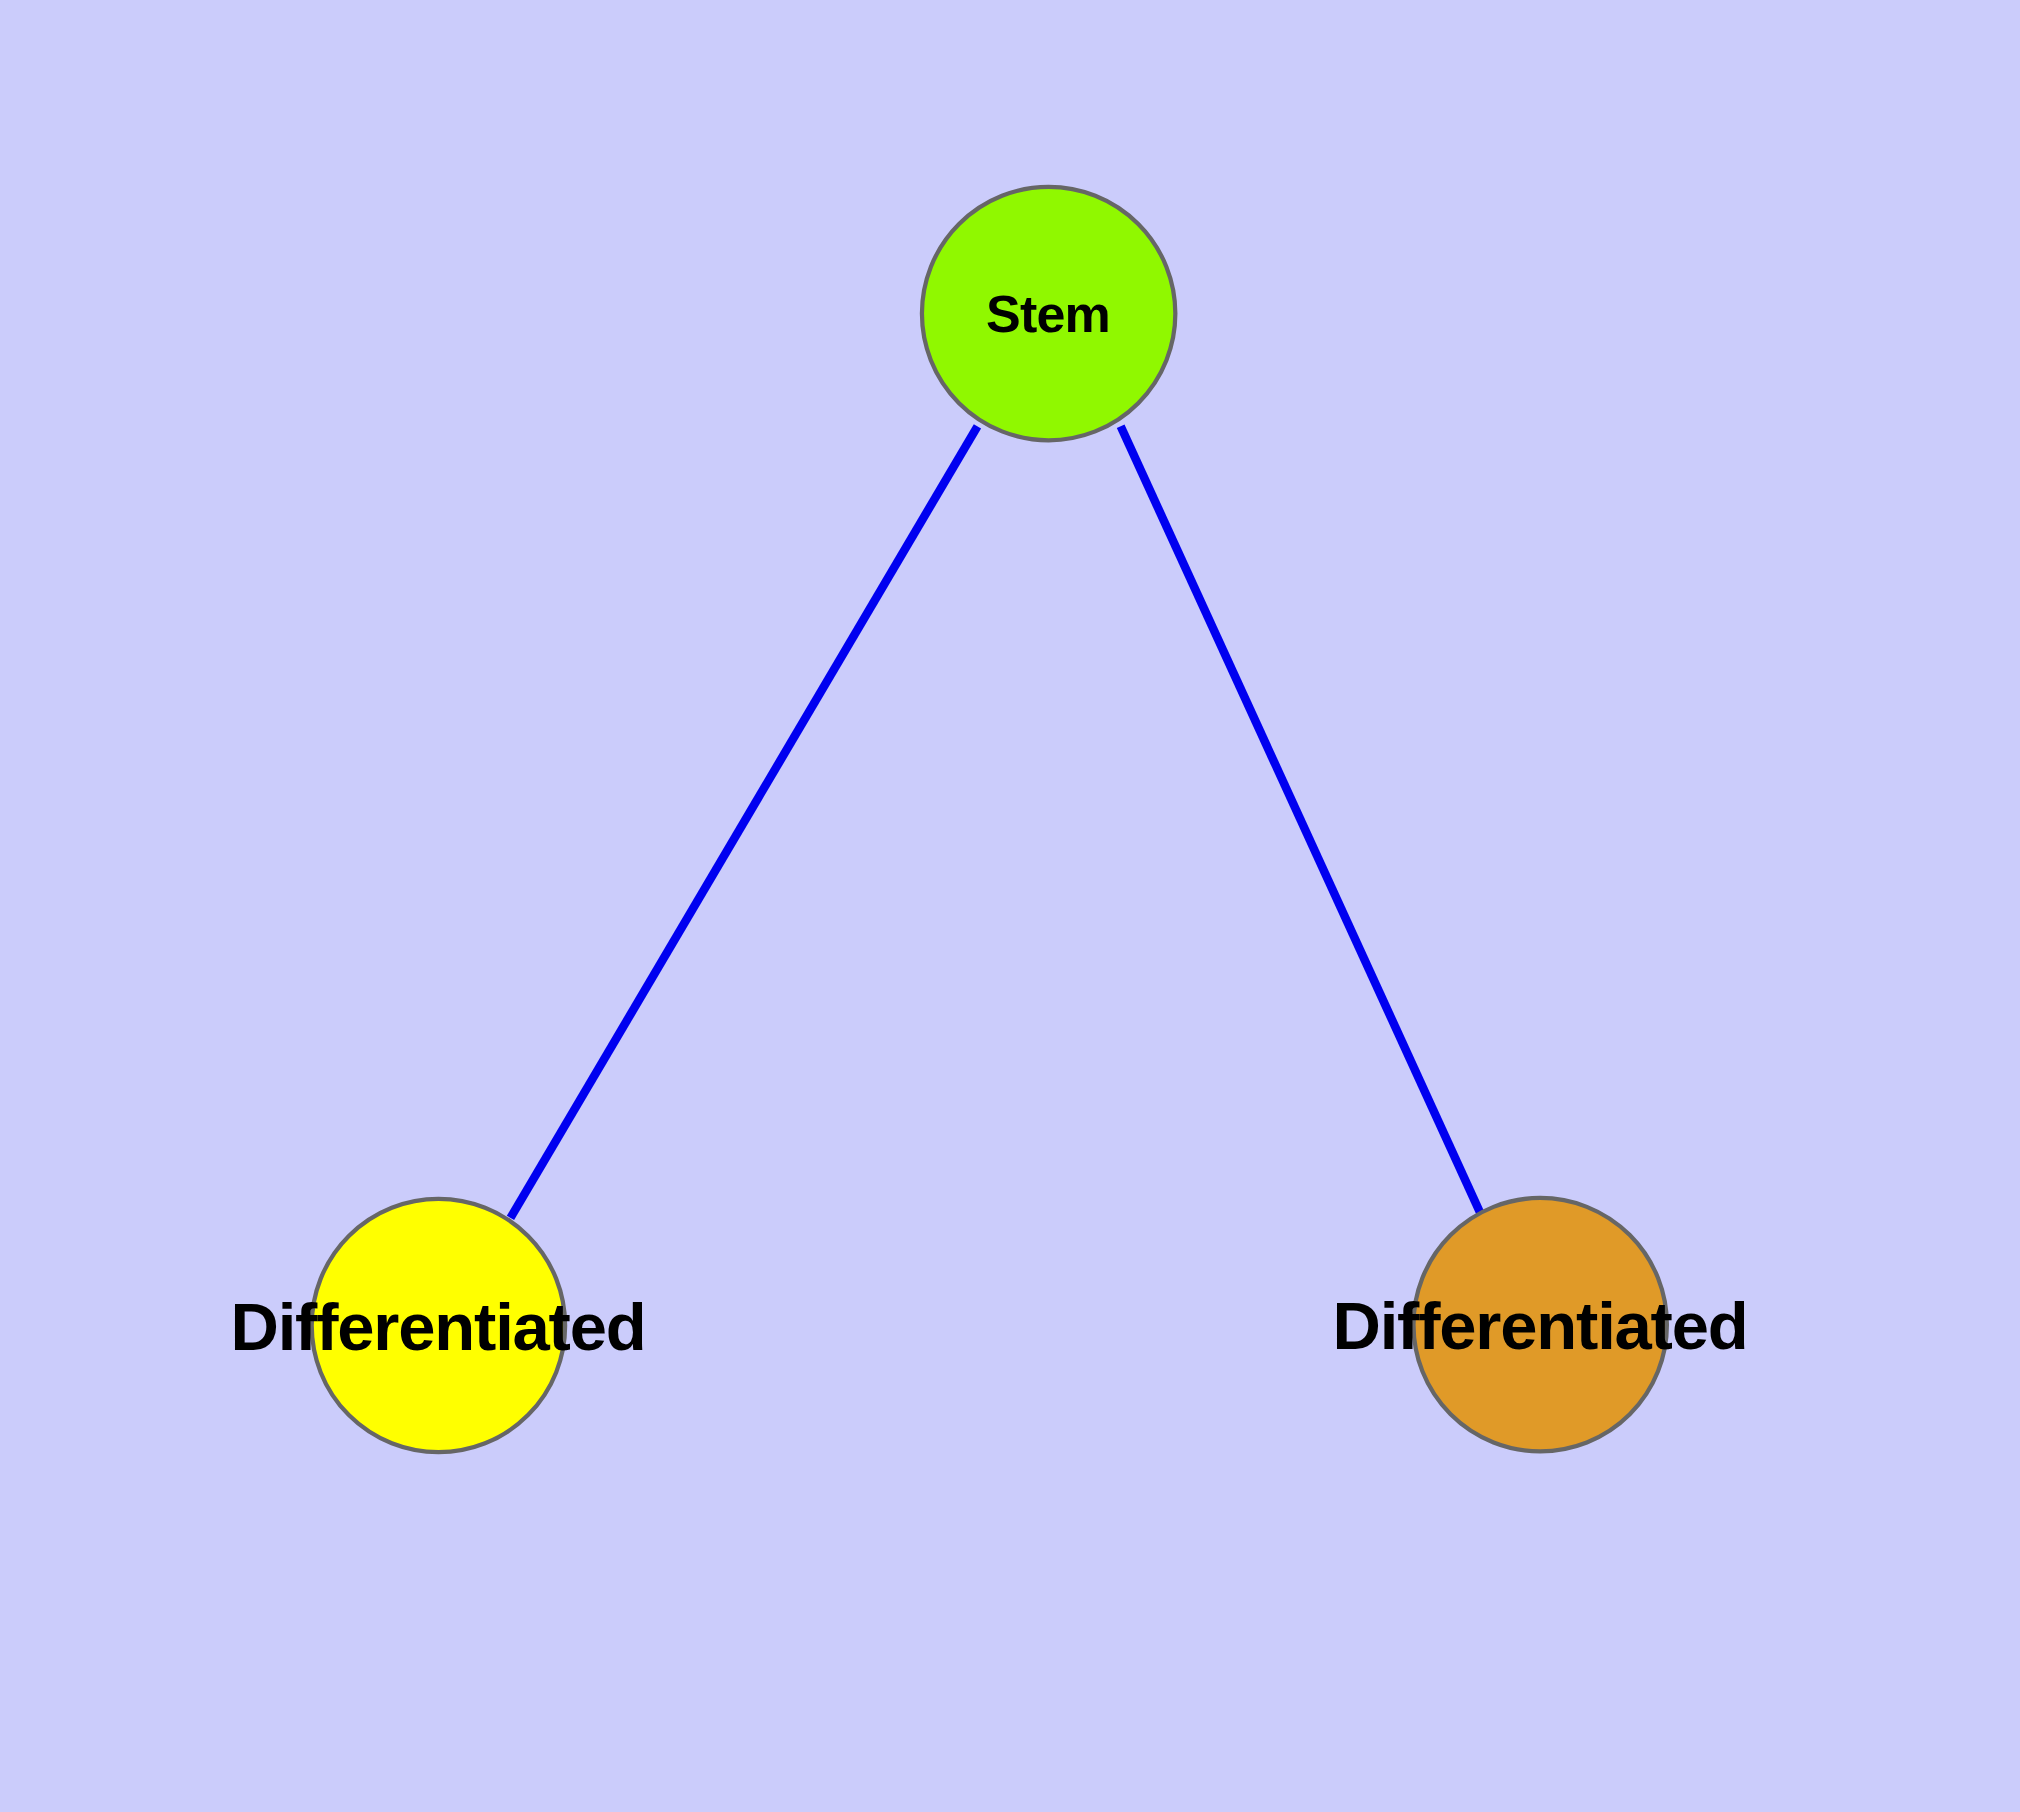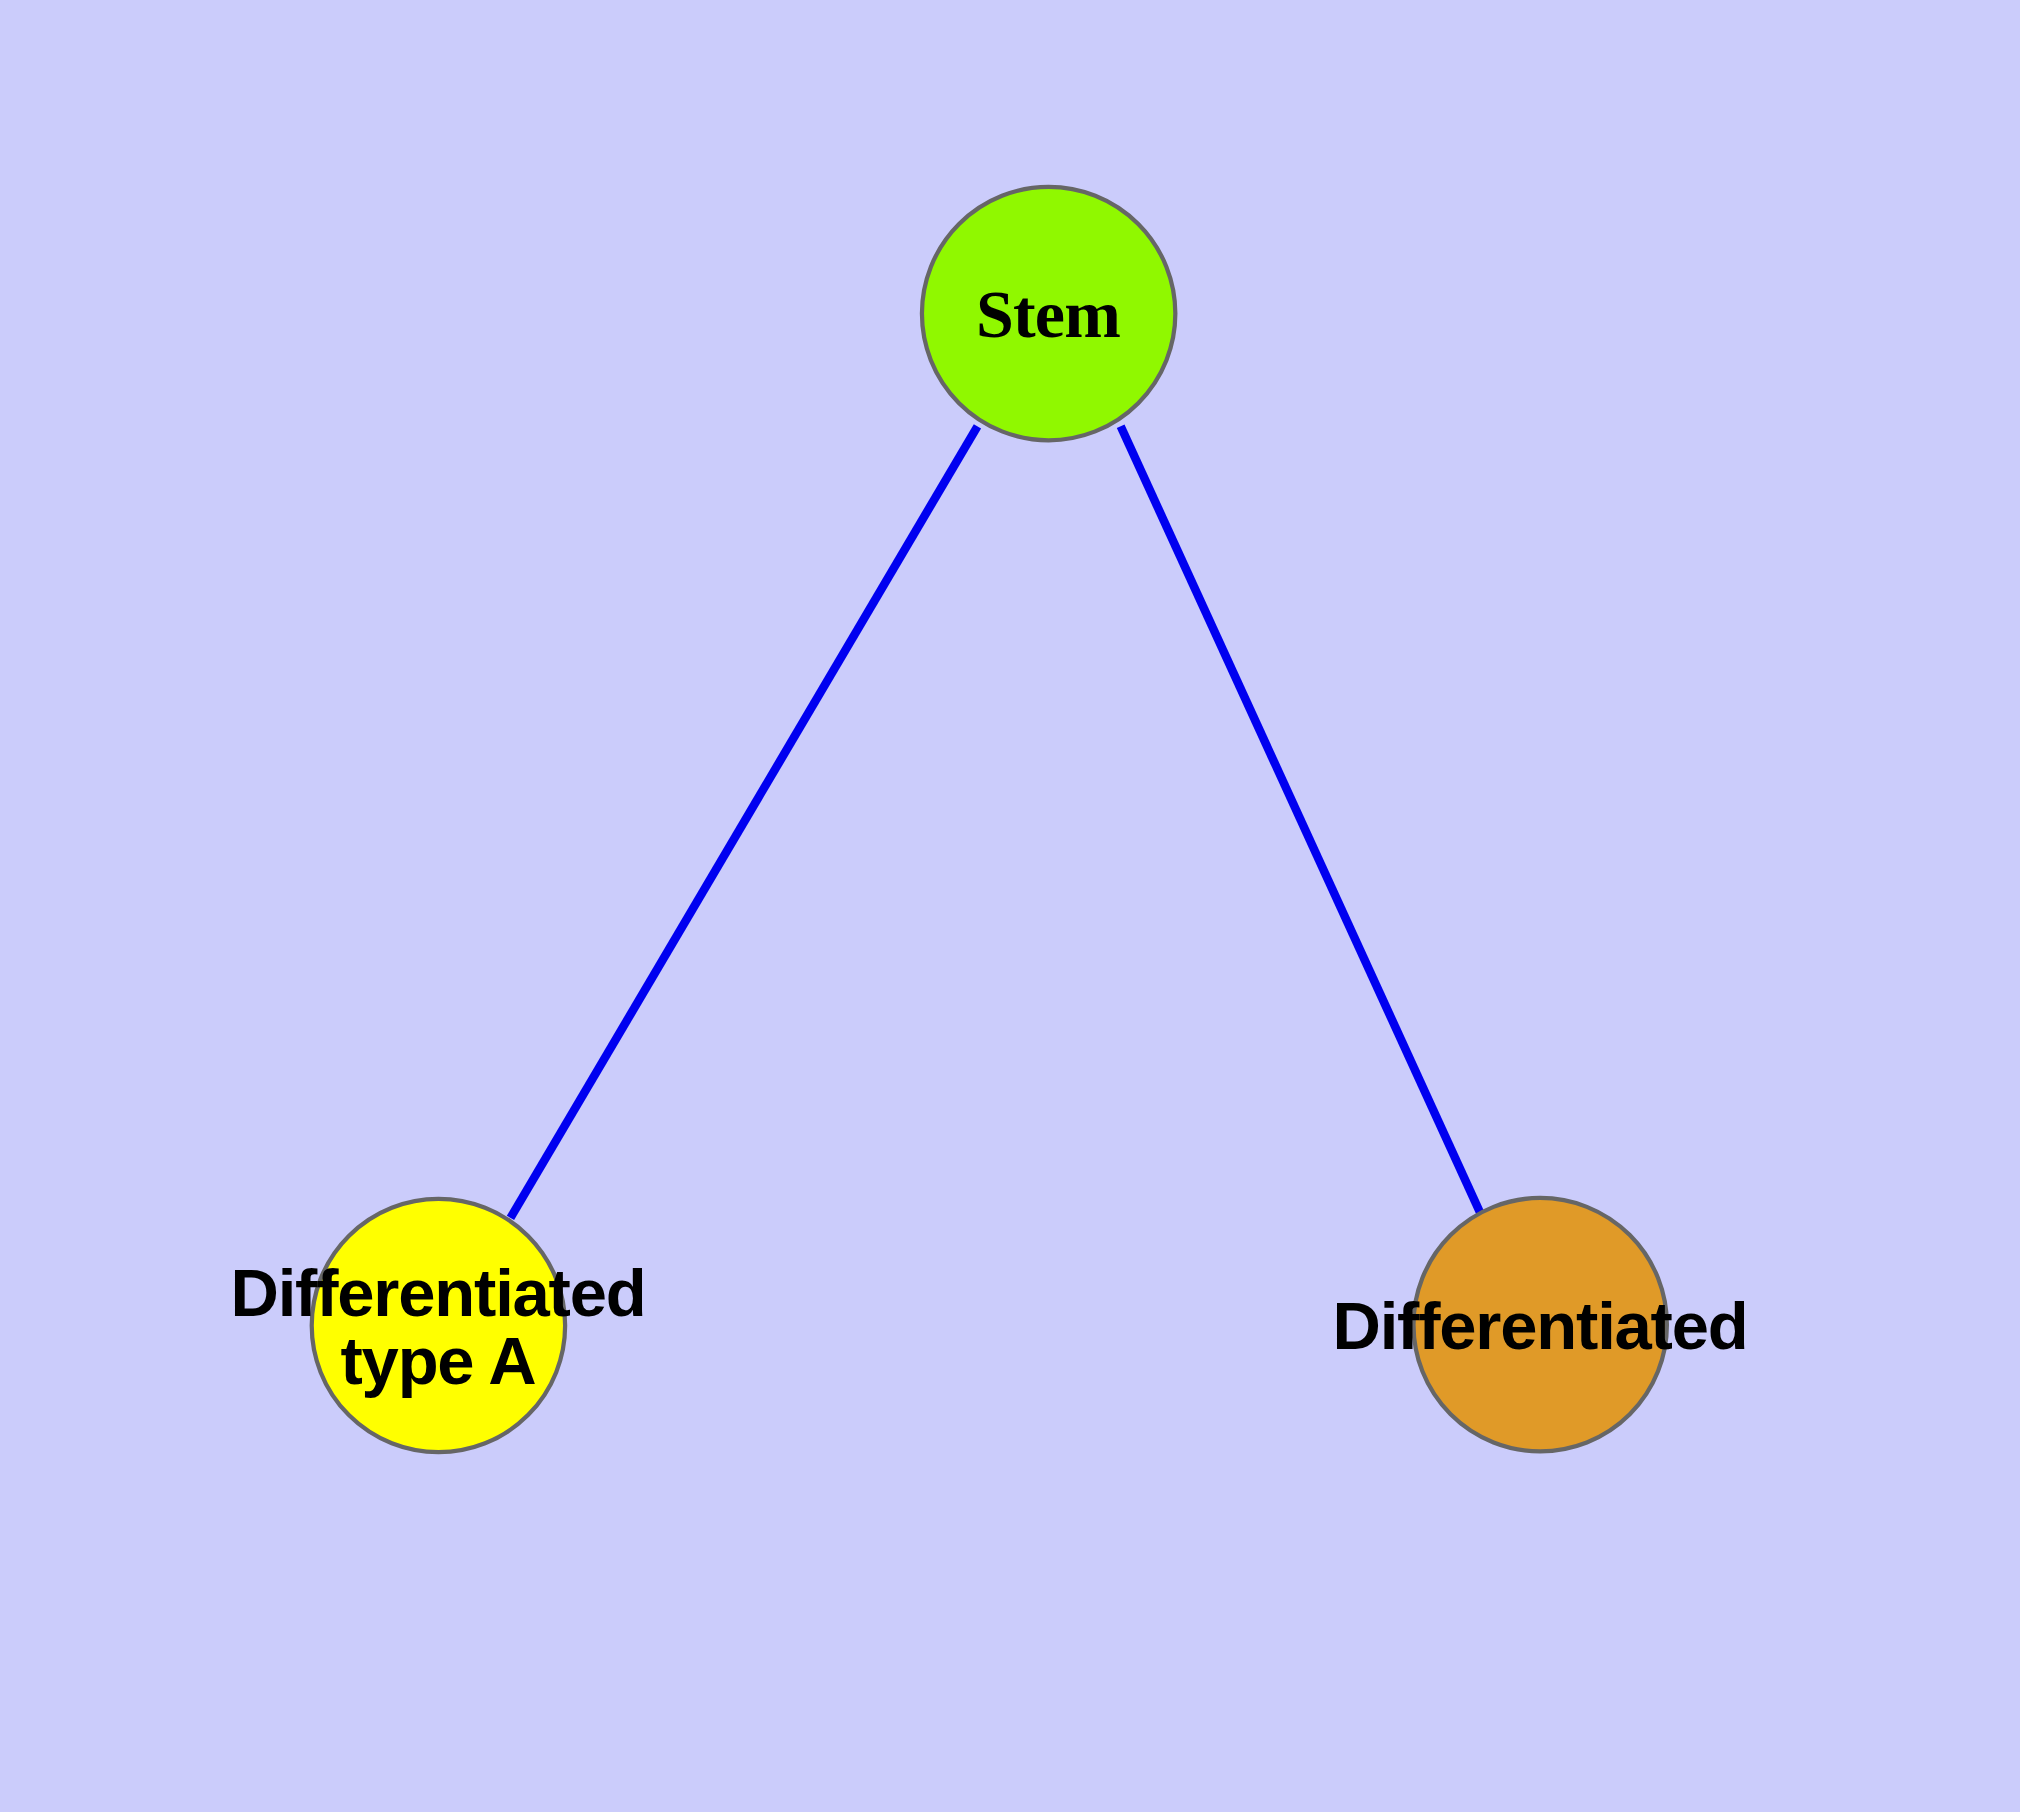--- a/index.html
+++ b/index.html
@@ -29,23 +29,22 @@
     font-weight: bold;
     color: #000000;
     line-height: 1.02;
     white-space: nowrap;
     pointer-events: none;
     transform: translate(-50%, -50%);
   }
   #label-stem {
     left: 1048px;
     top: 315px;
-    font-size: 68px;
+    font-size: 52px;
     letter-spacing: -0.8px;
-    font-family: Liberation Serif, serif;
   }
   #label-type-a {
     left: 438px;
     top: 1327px;
     font-size: 67px;
     letter-spacing: -1.2px;
   }
   #label-type-b {
     left: 1540px;
     top: 1326px;
@@ -70,21 +69,20 @@
       <circle cx="1817" cy="1563" r="149.5" fill="#E09A28" stroke="#666666" stroke-width="5"></circle>
     </g>
   </svg>
 
   <div class="node-label" id="label-stem" style="left: 1048px; color: rgb(0, 0, 0);">
     <span class="label-line">Stem</span>
   </div>
 
   <div class="node-label" id="label-type-a" style="left: 438px; color: rgb(0, 0, 0);">
     <span class="label-line">Differentiated</span>
-    <span class="label-line">type A</span>
   </div>
 
   <div class="node-label" id="label-type-b" style="left: 1540px; color: rgb(0, 0, 0);">
     <span class="label-line">Differentiated</span>
   </div>
 
 </div>
 
 
 </body></html>

